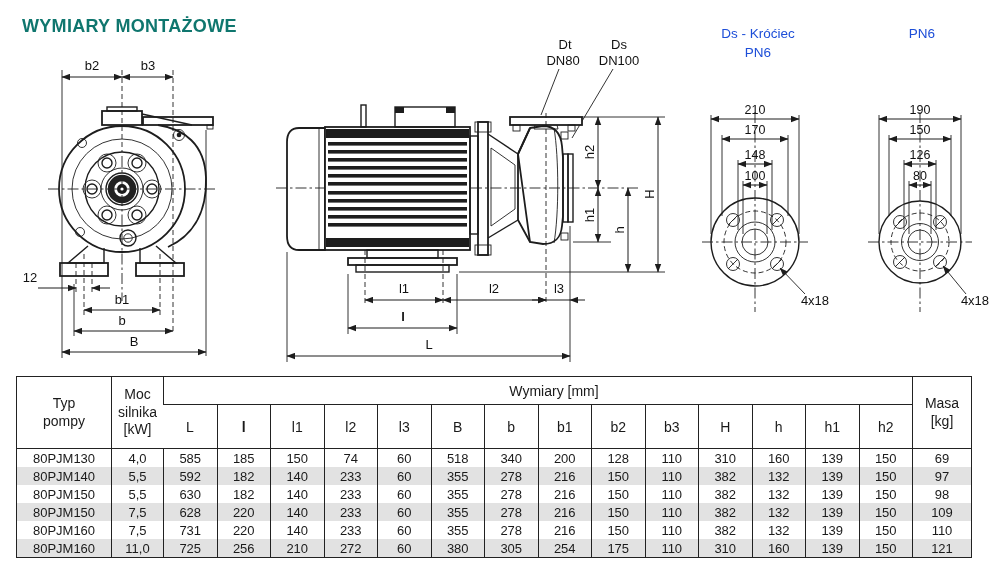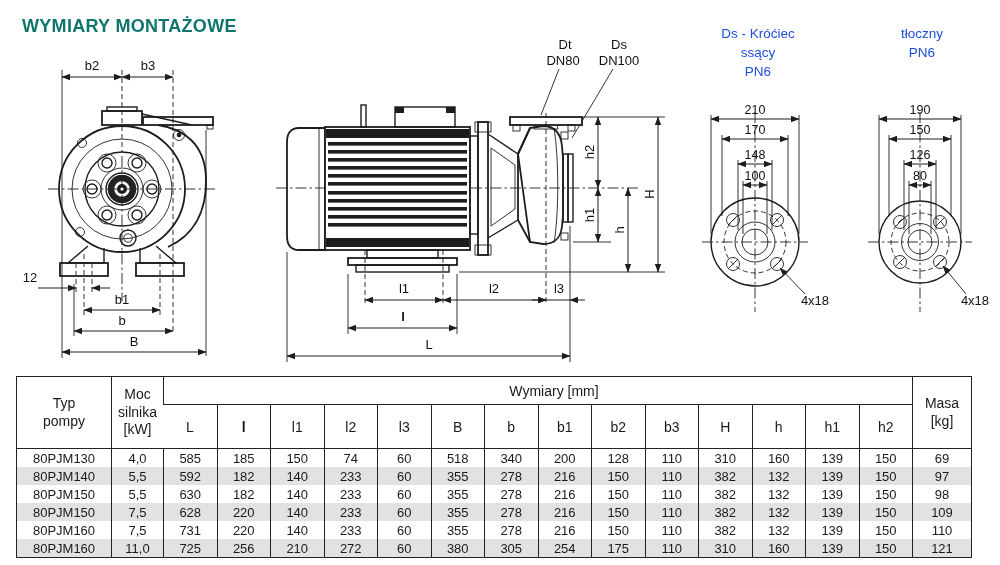--- a/index.html
+++ b/index.html
@@ -257,21 +257,20 @@
     <text class="dim bold" x="130" y="293" text-anchor="middle">l</text>
   </g>
   <g>
     <line class="dimln" x1="14" y1="328" x2="297" y2="328" marker-start="url(#aS)" marker-end="url(#aS)"></line>
     <text class="dim" x="156" y="321" text-anchor="middle">L</text>
   </g>
 </svg>
 
 <div class="abs flange-title" style="left:690px;width:136px;">
   <div>Ds - Króćiec</div>
-  <div>ssący</div>
   <div>PN6</div>
 </div>
 <svg class="abs" style="left:688px;top:84px;" width="150" height="234" viewBox="0 0 150 234">
   <defs>
     <marker id="aL" viewBox="0 0 8 6" refX="7.5" refY="3" markerWidth="9" markerHeight="7" orient="auto-start-reverse">
       <path d="M0,0 L8,3 L0,6 Z" fill="#1d1d1d"></path>
     </marker>
   </defs>
   <g>
     <text class="dimsm" x="67" y="30" text-anchor="middle">210</text>
@@ -307,21 +306,20 @@
     <line class="cline" x1="67" y1="28" x2="67" y2="228"></line>
     <line class="cline" x1="14" y1="158" x2="120" y2="158"></line>
   </g>
   <g>
     <line class="thin" x1="92" y1="184" x2="117" y2="210" marker-start="url(#aL)"></line>
     <text class="dim" x="127" y="221" text-anchor="middle">4x18</text>
   </g>
 </svg>
 
 <div class="abs flange-title" style="left:853px;width:138px;">
-  <div>tłoczny</div>
   <div>PN6</div>
 </div>
 <svg class="abs" style="left:850px;top:84px;" width="148" height="234" viewBox="0 0 148 234">
   <defs>
     <marker id="aR" viewBox="0 0 8 6" refX="7.5" refY="3" markerWidth="9" markerHeight="7" orient="auto-start-reverse">
       <path d="M0,0 L8,3 L0,6 Z" fill="#1d1d1d"></path>
     </marker>
   </defs>
   <g>
     <text class="dimsm" x="70" y="30" text-anchor="middle">190</text>

